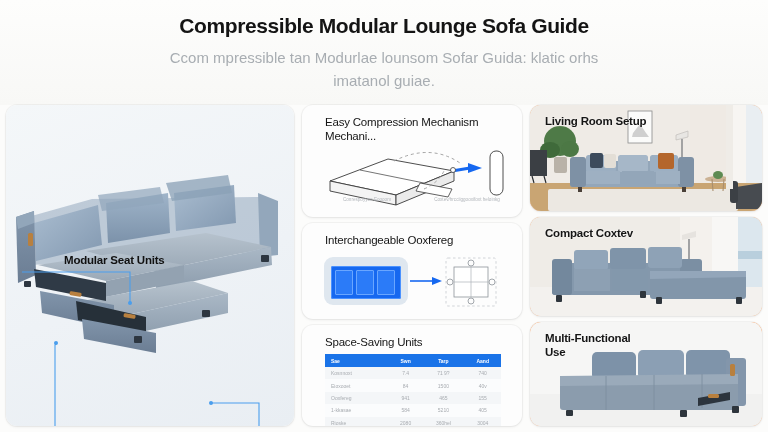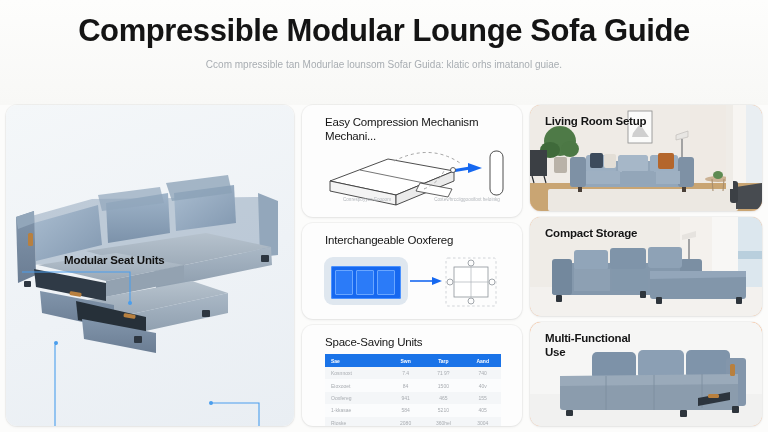--- a/index.html
+++ b/index.html
@@ -8,23 +8,23 @@
     font-family: "Liberation Sans", sans-serif;
     background: #fbfbfa;
     position: relative;
   }
   #stage { position:relative; width:768px; height:432px; background:#fcfcfb; }
 
   
   .header { position:absolute; left:0; top:0; width:768px; height:105px;
             background: linear-gradient(180deg,#fdfdfc 0%,#f8f8f6 100%);
             display:flex; flex-direction:column; align-items:center; justify-content:flex-start; }
-  .title { margin-top:14px; font-size:31px; font-weight:700; color:#141414;
+  .title { margin-top:14px; font-size:21px; font-weight:700; color:#141414;
            letter-spacing:-0.4px; line-height:1.1; text-align:center; }
-  .subtitle { margin-top:9px; font-size:10px; color:#9aa0a6; text-align:center;
+  .subtitle { margin-top:9px; font-size:15px; color:#9aa0a6; text-align:center;
               line-height:1.55; max-width:430px; filter: blur(.45px); opacity:.85; }
 
   
   .panel { position:absolute; border-radius:11px; background:#f97316;
            box-shadow:0 1px 3px rgba(0,0,0,.07), 0 0 0 1px rgba(0,0,0,.035);
            overflow:hidden; }
 
   
   #hero { left:6px; top:105px; width:288px; height:321px;
           background: linear-gradient(160deg,#f4f7f9 0%,#eef2f6 55%,#e9eef3 100%); }
@@ -335,21 +335,21 @@
       <rect x="44" y="52" width="36" height="22" fill="#8da0b3"></rect>
       <rect x="82" y="52" width="36" height="22" fill="#8398ac"></rect>
 
       <rect x="120" y="54" width="96" height="28" rx="3" fill="#8296aa"></rect>
       <path d="M120 54 L216 54 L216 60 L120 62 Z" fill="#93a6ba"></path>
       <rect x="26" y="78" width="6" height="7" rx="1" fill="#2e353c"></rect>
       <rect x="110" y="74" width="6" height="7" rx="1" fill="#2e353c"></rect>
       <rect x="206" y="80" width="6" height="7" rx="1" fill="#2e353c"></rect>
       <rect x="126" y="80" width="6" height="7" rx="1" fill="#2e353c"></rect>
     </svg>
-    <div class="rt-title">Compact Storage</div>
+    <div class="rt-title">Compact Coxtev</div>
   </div>
 
   <div class="panel rt" id="rt-c">
     <svg class="scene" viewBox="0 0 232 104" preserveAspectRatio="none">
       <rect width="232" height="104" fill="#f6f6f5"></rect>
       <rect x="0" y="72" width="232" height="32" fill="#f1f1f0"></rect>
 
       <rect x="62" y="30" width="44" height="28" rx="5" fill="#7d92a8"></rect>
       <rect x="108" y="28" width="46" height="29" rx="5" fill="#8b9fb4"></rect>
       <rect x="156" y="28" width="44" height="29" rx="5" fill="#7f94aa"></rect>

